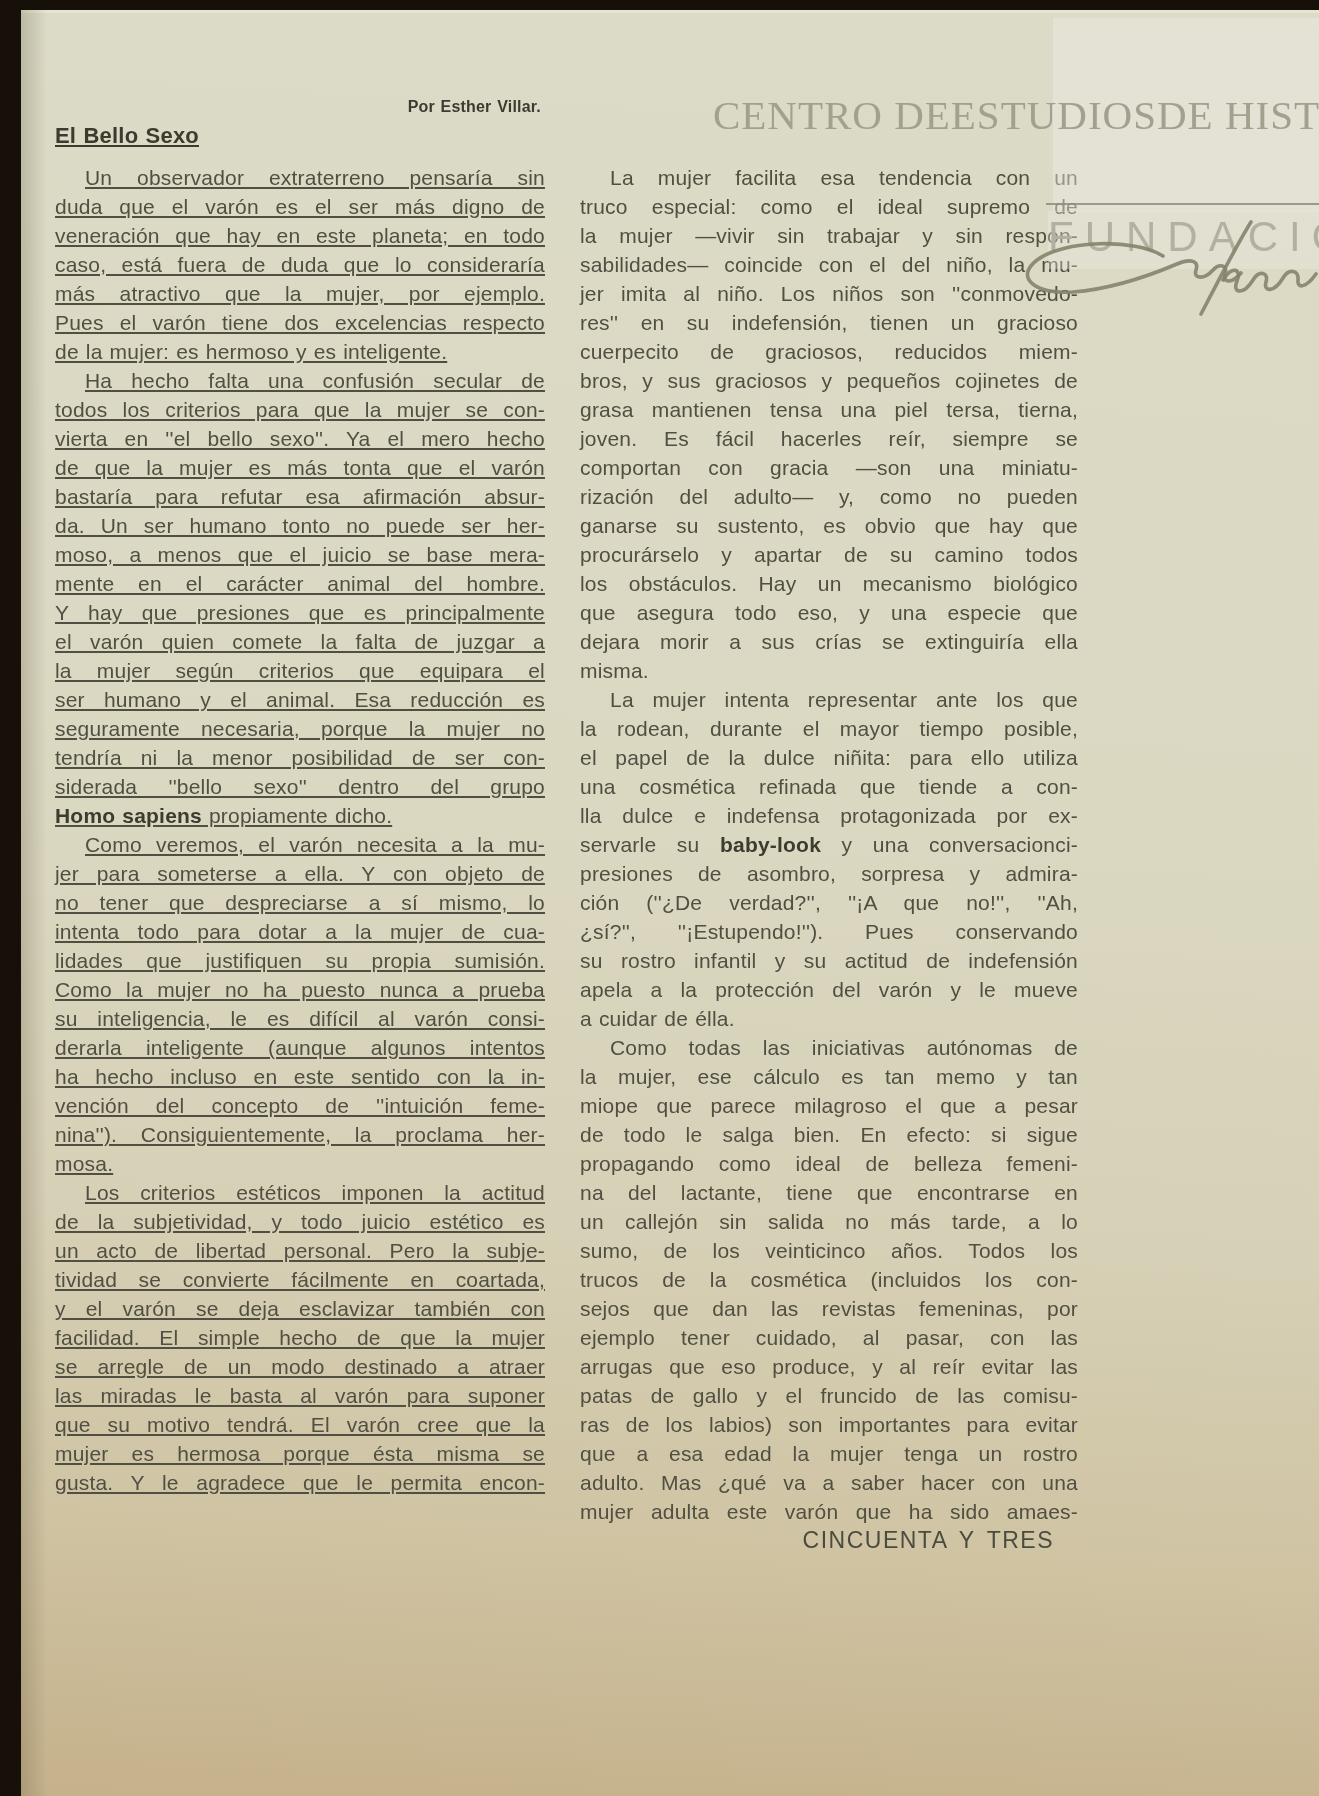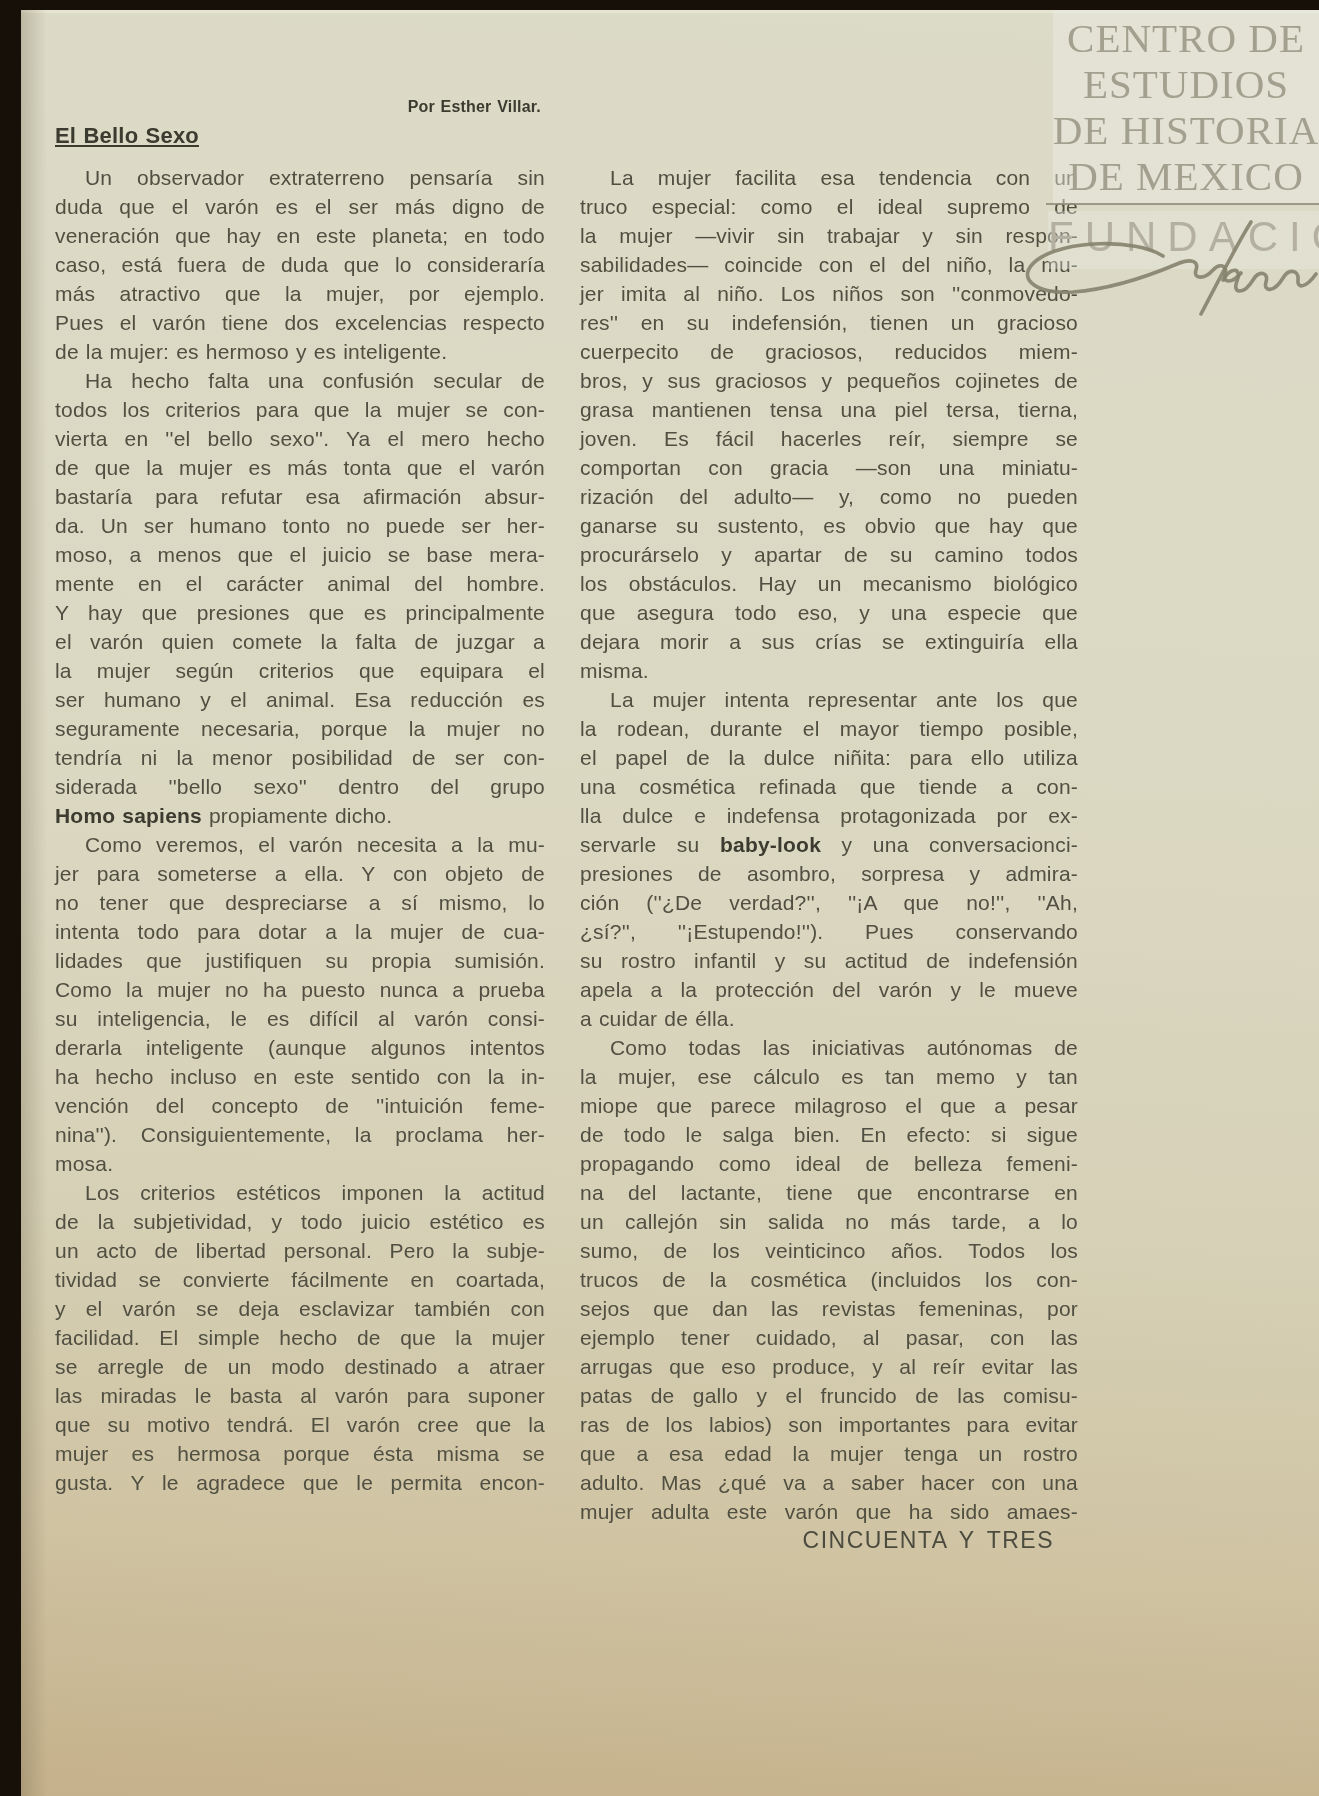--- a/index.html
+++ b/index.html
@@ -15,35 +15,35 @@
   .edge-top-highlight{position:absolute;top:10px;left:0;right:0;height:3px;background:#e9e7d3;opacity:.8;}
   .edge-left{position:absolute;top:0;left:0;bottom:0;width:21px;background:#161008;}
   .edge-left-shade{position:absolute;top:10px;left:21px;bottom:0;width:26px;
     background:linear-gradient(90deg,rgba(105,95,70,.28),rgba(105,95,70,0));}
   .content{position:absolute;left:55px;top:92px;width:1023px;display:flex;}
   .col{font-size:21px;line-height:29px;letter-spacing:.2px;word-spacing:1px;}
   .col-left{width:490px;}
   .col-right{width:498px;margin-left:35px;margin-top:71px;}
   .author{font-weight:bold;color:#3c3b30;text-align:right;height:29px;line-height:29px;padding-right:4px;font-size:16px;}
   .doc-title{font-weight:bold;color:#3c3b30;height:29px;line-height:29px;font-size:22px;text-decoration:underline;}
-  .body-start{margin-top:13px;}
+  .body-start{margin-top:13px;text-decoration:underline;}
   .para{margin:0;}
   .line{line-height:29px;text-align:justify;text-align-last:justify;}
   .line.end{text-align-last:left;}
   .line.indent{text-indent:30px;}
   .line b{color:#3c3b30;}
   .footer{
     text-align:right;padding-right:24px;
     font-size:23px;letter-spacing:1.5px;color:#4c4b3f;word-spacing:4px;
   }
   
   .wm-box{
-    position:absolute;top:10px;right:0;width:266px;height:194px;
+    position:absolute;top:18px;right:0;width:266px;height:194px;
     background:rgba(236,236,229,.45);
-    display:flex;flex-direction:column;justify-content:center;align-items:center;
+    display:flex;justify-content:center;align-items:center;
   }
   .wm-line{
     font-family:"Liberation Serif","DejaVu Serif",serif;
     font-size:41px;line-height:46px;color:#a3a08f;letter-spacing:1px;white-space:nowrap;
   }
   .wm-rule{position:absolute;top:203px;left:1046px;right:0;height:2px;background:#8f8c7b;opacity:.85;}
   .wm-foundation{
     position:absolute;top:211px;left:1048px;right:0;height:58px;
     background:rgba(236,236,229,.35);
     font-size:42px;letter-spacing:11px;color:#b4b0a1;line-height:52px;white-space:nowrap;overflow:hidden;

